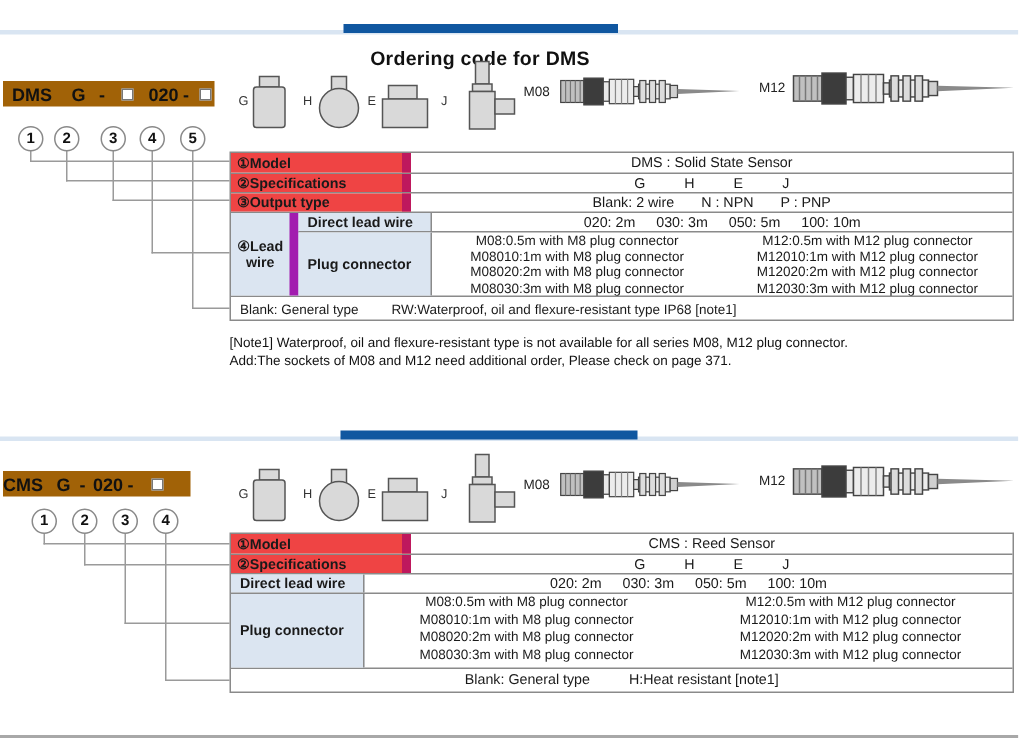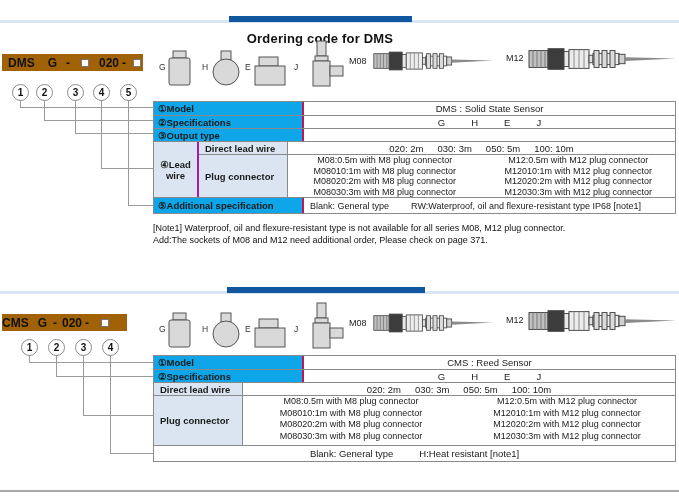--- a/index.html
+++ b/index.html
@@ -20,24 +20,24 @@
   .lline { position:absolute; border-left:1px solid #9a9a9a; border-bottom:1px solid #9a9a9a; z-index:1; }
 
   .icon-label { position:absolute; font-size:8.5px; color:#333; }
   .conn-label { position:absolute; font-size:9px; color:#222; }
   .shape { position:absolute; }
 
   .otable { position:absolute; left:153px; width:523px; border:1px solid #8a8a8a; background:#fff;
             font-size:9.5px; box-sizing:border-box; z-index:2; }
   .trow { display:flex; border-top:1px solid #8a8a8a; }
   .trow.first { border-top:none; }
-  .lbl { width:150px; background:#0ea5e9; font-weight:bold; border-right:2px solid #be185d;
+  .lbl { width:120px; background:#ef4444; font-weight:bold; border-right:6px solid #be185d;
          box-sizing:border-box; display:flex; align-items:center; padding-left:4px; }
   .val { flex:1; display:flex; align-items:center; justify-content:center; }
-  .leadnum { width:45px; background:#dbe5f1; font-weight:bold; border-right:2px solid #a21caf;
+  .leadnum { width:45px; background:#dbe5f1; font-weight:bold; border-right:6px solid #a21caf;
              box-sizing:border-box; display:flex; align-items:center; justify-content:center;
              text-align:center; padding:0 3px; }
   .leadright { flex:1; display:flex; flex-direction:column; }
   .subrow { display:flex; }
   .subrow + .subrow { border-top:1px solid #8a8a8a; }
   .sublbl { width:89px; background:#dbe5f1; font-weight:bold; border-right:1px solid #8a8a8a;
             box-sizing:border-box; display:flex; align-items:center; padding-left:6px; }
   .specv span { margin:0 13px; }
   .outv  span { margin:0 9px; }
   .directv span { margin:0 7px; }
@@ -152,20 +152,25 @@
       <div class="lbl">②Specifications</div>
       <div class="val specv">
         <span>G</span>
           <span>H</span>
           <span>E</span>
           <span>J</span>
       </div>
     </div>
     <div class="trow" style="height:12px">
       <div class="lbl">③Output type</div>
+      <div class="val outv">
+        <span>Blank: 2 wire</span>
+          <span>N : NPN</span>
+          <span>P : PNP</span>
+      </div>
     </div>
     <div class="trow" style="height:55px">
       <div class="leadnum">④Lead wire</div>
       <div class="leadright">
         <div class="subrow" style="height:12px">
           <div class="sublbl">Direct lead wire</div>
           <div class="val directv">
             <span>020: 2m</span>
               <span>030: 3m</span>
               <span>050: 5m</span>
@@ -185,21 +190,20 @@
               <div>M12:0.5m with M12 plug connector</div>
               <div>M12010:1m with M12 plug connector</div>
               <div>M12020:2m with M12 plug connector</div>
               <div>M12030:3m with M12 plug connector</div>
             </div>
           </div>
         </div>
       </div>
     </div>
     <div class="trow" style="height:15px">
-      <div class="lbl">⑤Additional specification</div>
       <div class="val addl">
         <span>Blank: General type</span>
         <span>RW:Waterproof, oil and flexure-resistant type IP68 [note1]</span>
       </div>
     </div>
   </div>
 
   <div class="notes" style="top:222px">
     <div>[Note1] Waterproof, oil and flexure-resistant type is not available for all series M08, M12 plug connector.</div>
     <div>Add:The sockets of M08 and M12 need additional order, Please check on page 371.</div>

